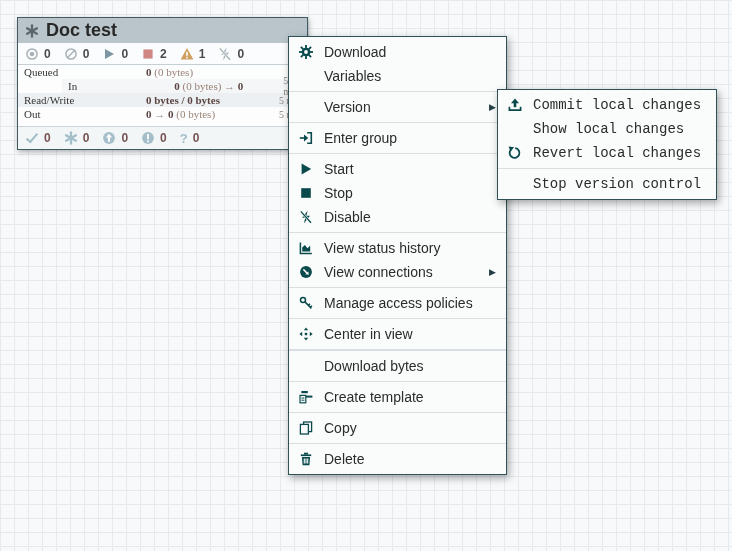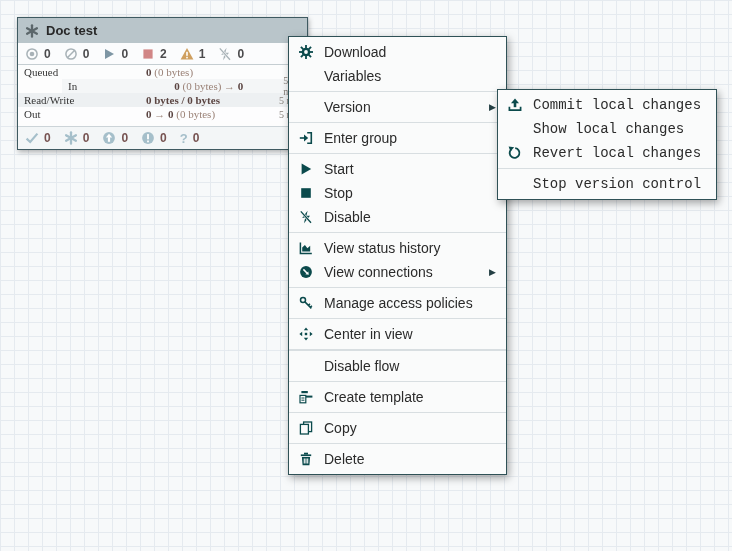--- a/index.html
+++ b/index.html
@@ -9,21 +9,21 @@
     background-image:linear-gradient(#e5eaef 1px,transparent 1px),
                      linear-gradient(90deg,#e5eaef 1px,transparent 1px);
     background-size:14px 14px;
     font-family:"Liberation Sans",sans-serif;
   }
   
   .pg{position:absolute;left:17px;top:17px;width:289px;background:#fdfdfd;
       border:1px solid #3f5a61;box-shadow:1px 2px 5px rgba(0,0,0,.30);}
   .pg-header{height:25px;background:#b9c5ca;display:flex;align-items:center;padding:0 7px;gap:7px;}
   .pg-hicon{display:flex;align-items:center;}
-  .pg-title{font-size:13px;font-weight:bold;color:#282828;}
+  .pg-title{font-size:18px;font-weight:bold;color:#282828;}
   .pg-states{height:21px;display:flex;align-items:center;padding:0 7px;background:#fbfcfd;}
   .st{display:flex;align-items:center;gap:5px;margin-right:13px;}
   .st .ic{display:flex;align-items:center;}
   .ct{font-size:12px;font-weight:bold;color:#4b4b4d;}
   .pg-rows{border-top:1px solid #c5ced2;font-family:"Liberation Serif",serif;}
   .row{height:14px;display:flex;align-items:center;padding:0 4px 0 6px;font-size:11px;gap:40px;}
   .row.r0{background:#fcfdfd;} .row.r1{background:#f4f6f7;margin-left:44px;}
   .row.r2{background:#edf0f2;} .row.r3{background:#fdfdfe;}
   .lbl{width:82px;color:#343434;}
   .val{flex:1;color:#9b8378;white-space:nowrap;}
@@ -310,21 +310,21 @@
             </svg>
           </span>
           <span class="mlb">Center in view</span>
         </div>
       </div>
       <div class="sep"></div>
       <div class="sep"></div>
       <div class="sec">
         <div class="mi">
           <span class="mic"></span>
-          <span class="mlb">Disable flow</span>
+          <span class="mlb">Download bytes</span>
         </div>
       </div>
       <div class="sep"></div>
       <div class="sec">
         <div class="mi">
           <span class="mic">
             <svg width="14" height="14" viewBox="0 0 14 14" xmlns="http://www.w3.org/2000/svg">
               <rect x="1" y="5.4" width="5.8" height="7.4" fill="none" stroke="#0b4a4c" stroke-width="1.2"></rect>
               <line x1="2.4" y1="8" x2="5.4" y2="8" stroke="#0b4a4c" stroke-width="1"></line>
               <line x1="2.4" y1="10.2" x2="5.4" y2="10.2" stroke="#0b4a4c" stroke-width="1"></line>

